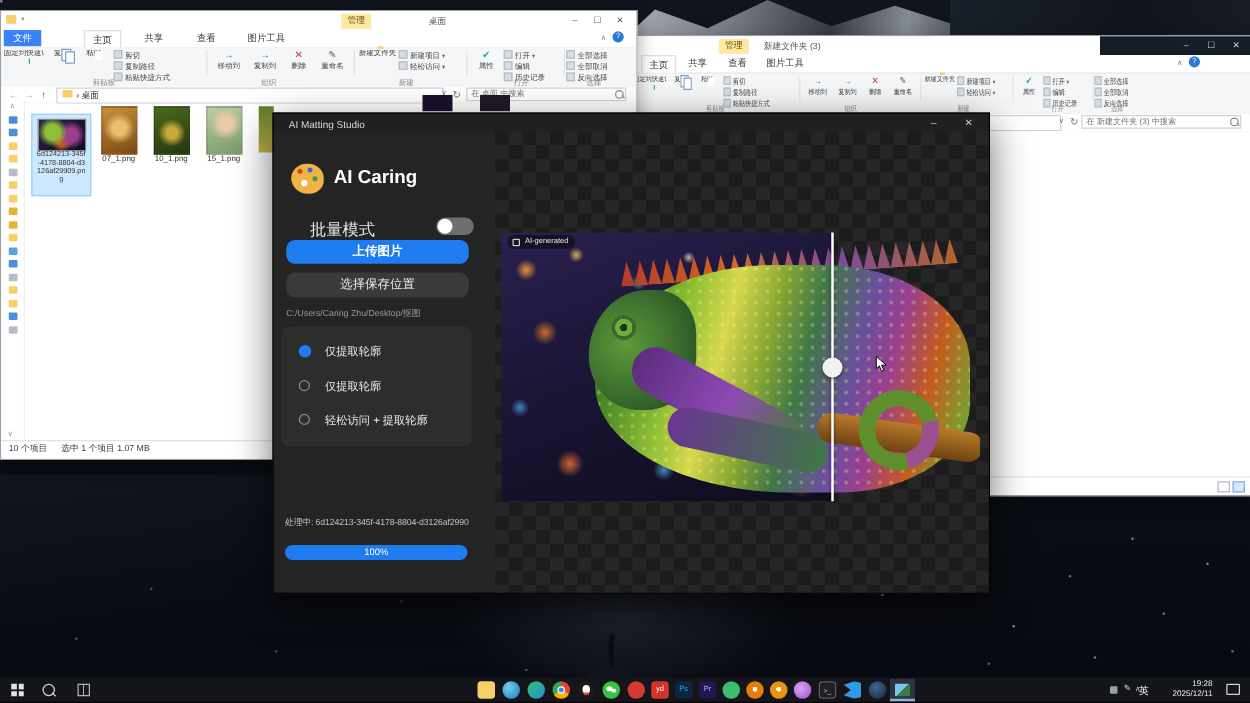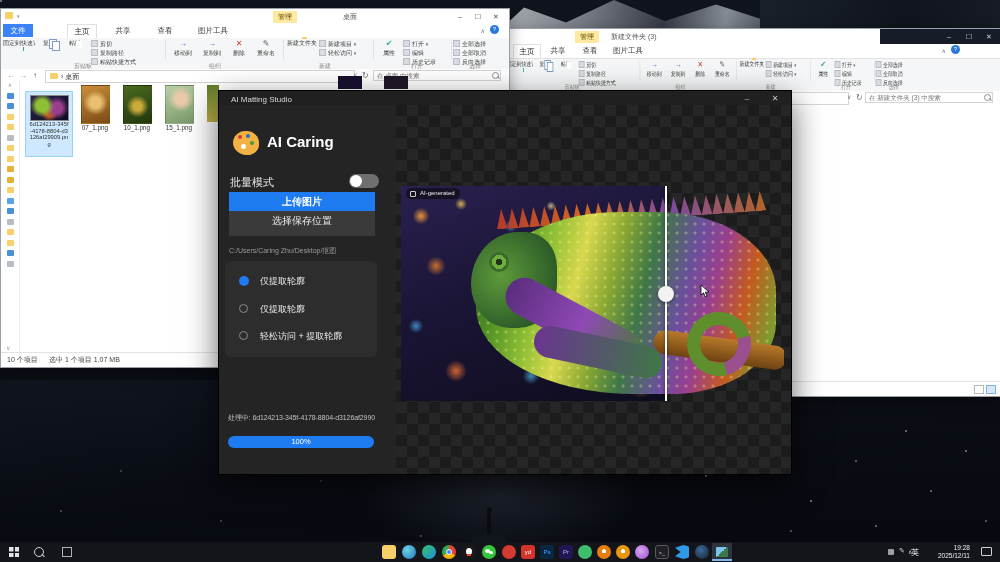--- a/index.html
+++ b/index.html
@@ -110,24 +110,24 @@
     font-size:8px;color:#c9c9c9;}
   .ai-left{position:absolute;left:0;top:14px;width:177px;bottom:0;background:#242424;}
   .checker{position:absolute;left:177px;top:14px;right:0;bottom:0;background-color:#1c1c1c;
     background-image:linear-gradient(45deg,#262626 25%,transparent 25%,transparent 75%,#262626 75%),
       linear-gradient(45deg,#262626 25%,transparent 25%,transparent 75%,#262626 75%);
     background-position:0 0,11px 11px;background-size:22px 22px;}
   .palette{position:absolute;left:14px;top:26px;width:26px;height:24px;border-radius:50% 50% 46% 54%;
     background:#f2b344;}
   .palette i{position:absolute;border-radius:50%;}
   .ai-h1{position:absolute;left:48px;top:28px;font-size:15px;font-weight:bold;color:#fff;}
-  .ai-lab{position:absolute;left:11px;font-size:11px;color:#e8e8e8;}
+  .ai-lab{position:absolute;left:29px;font-size:13px;color:#e8e8e8;}
   .toggle{position:absolute;left:130px;width:30px;height:14px;border-radius:7px;background:#6f6f6f;}
   .knob{position:absolute;left:1px;top:1px;width:12px;height:12px;border-radius:50%;background:#fff;}
-  .btn{position:absolute;left:10px;width:146px;text-align:center;color:#fff;border-radius:0;
+  .btn{position:absolute;left:10px;width:146px;text-align:center;color:#fff;border-radius:7px;
     font-size:10px;}
   .btn.blue{background:#1f7cf0;}
   .btn.gray{background:#3a3a3a;color:#ececec;}
   .path{position:absolute;left:10px;top:141px;font-size:7px;color:#9a9a9a;}
   .optbox{position:absolute;left:6px;top:156px;width:152px;height:96px;background:#2d2d2d;
     border-radius:6px;}
   .opt{position:absolute;left:14px;font-size:9px;color:#ececec;line-height:12px;}
   .radio{position:absolute;left:-21px;top:1px;width:9px;height:9px;border-radius:50%;
     border:1.5px solid #8a8a8a;box-sizing:border-box;}
   .radio.on{border:none;background:#1f7cf0;width:10px;height:10px;}
@@ -501,21 +501,21 @@
         <i style="left:8px;top:13px;width:5px;height:5px;background:#fff"></i>
       </div>
       <div class="ai-h1">AI Caring</div>
 
       <div class="ai-lab" style="top:70px">批量模式</div>
       <div class="toggle" style="top:69px">
         <div class="knob"></div>
       </div>
 
       <div class="btn blue" style="top:87px;height:19px;line-height:19px;font-weight:bold">上传图片</div>
-      <div class="btn gray" style="top:106px;height:25px;line-height:20px">选择保存位置</div>
+      <div class="btn gray" style="top:113px;height:20px;line-height:20px">选择保存位置</div>
       <div class="path">C:/Users/Caring Zhu/Desktop/抠图</div>
 
       <div class="optbox">
         <div class="opt" style="left:35px;top:14px">
           <span class="radio on"></span>
           <span>仅提取轮廓</span>
         </div>
         <div class="opt" style="left:35px;top:42px">
           <span class="radio"></span>
           <span>仅提取轮廓</span>

